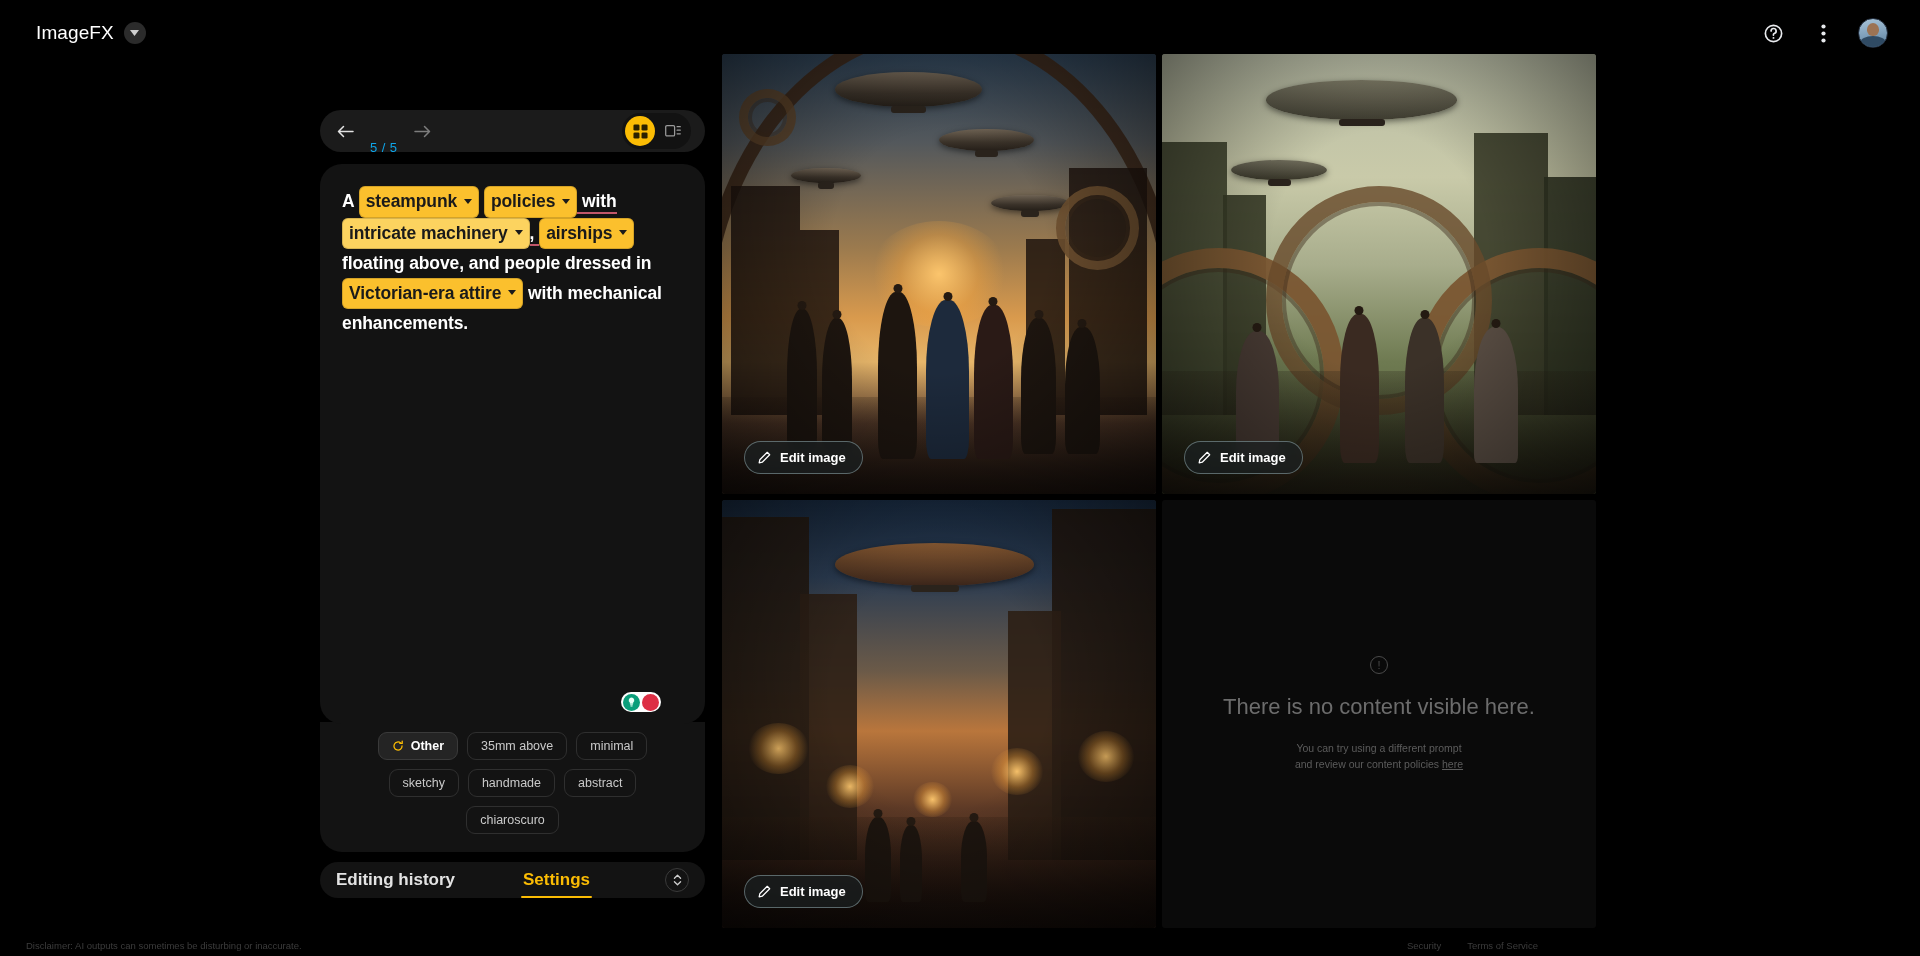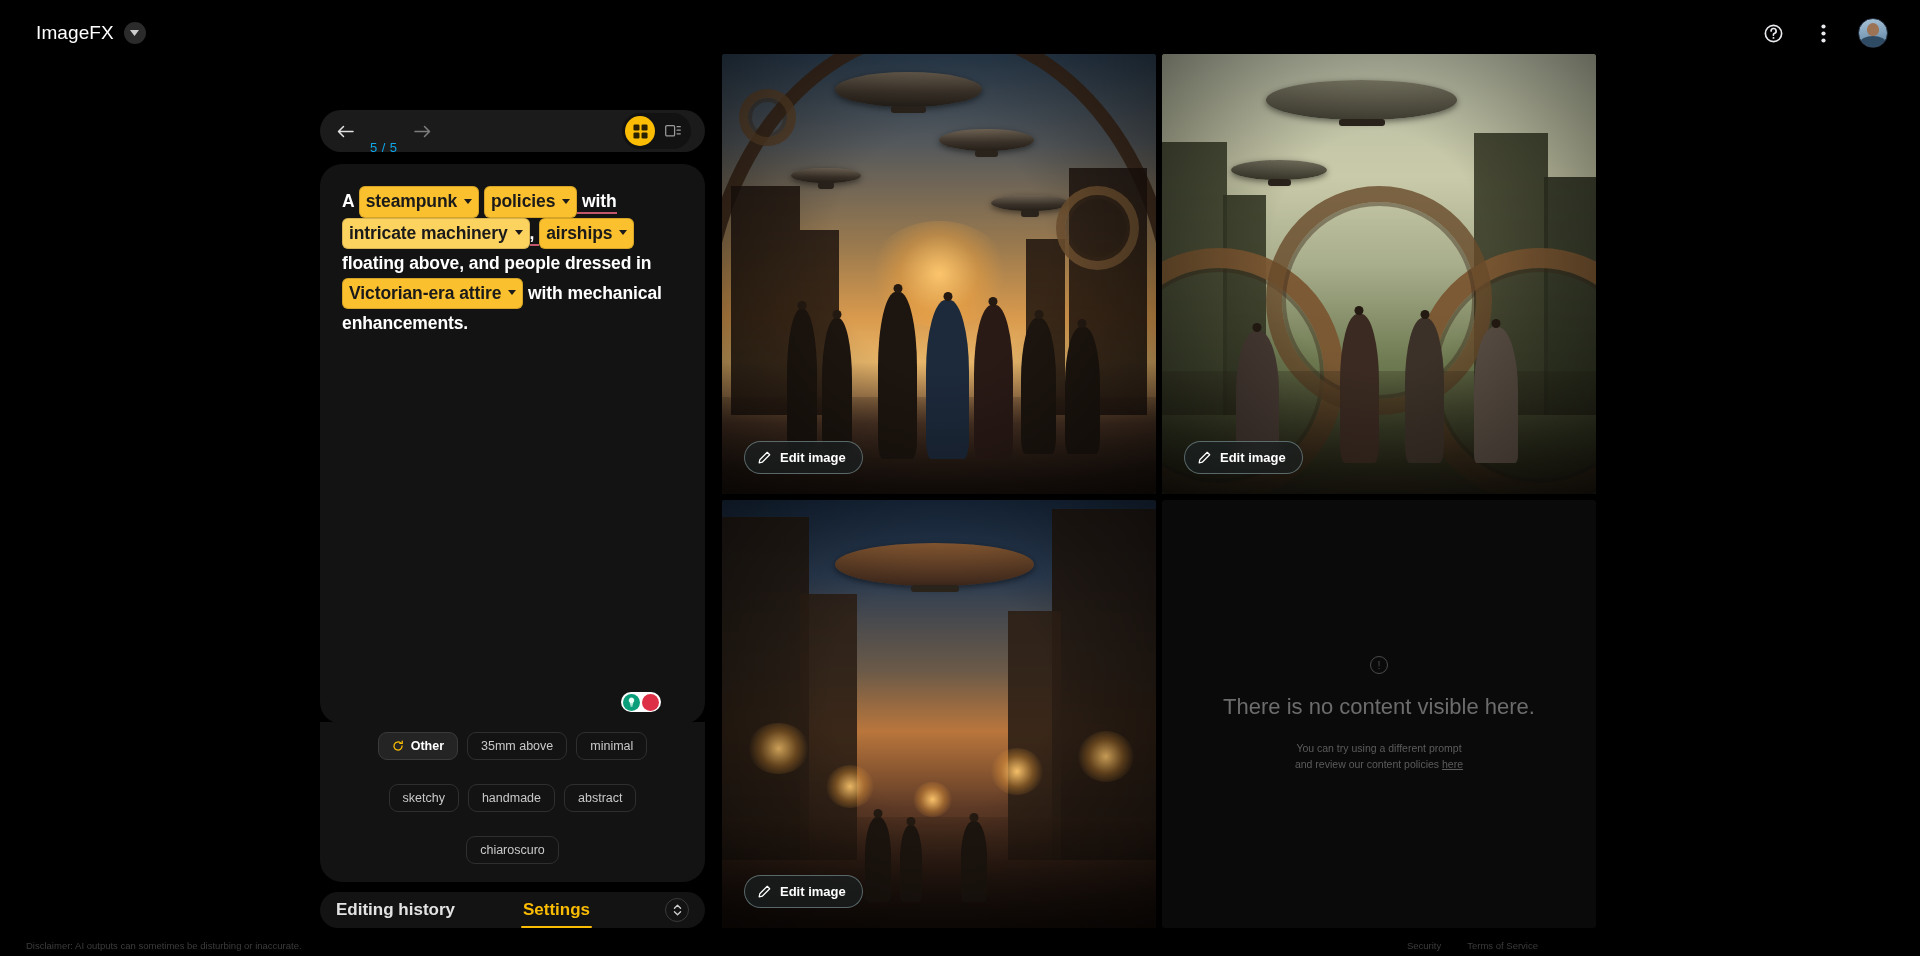--- a/index.html
+++ b/index.html
@@ -116,21 +116,21 @@
   .create-btn{
     margin-left:auto; height:35px; padding:0 20px; border-radius:19px;
     background:#fbc02d; color:#1a1a1a; font-size:13.5px; font-weight:700;
     display:flex; align-items:center; gap:8px; cursor:pointer; border:none;
     font-family:"Liberation Sans", sans-serif;
   }
 
   .chips-card{
     margin-top:-2px; width:385px; background:#131313;
     border-radius:0 0 22px 22px; padding:10px 22px 18px 22px;
-    display:flex; flex-wrap:wrap; justify-content:center; gap:24px 9px;
+    display:flex; flex-wrap:wrap; justify-content:center; gap:9px 9px;
   }
   .style-chip{
     height:28px; padding:0 13px; border-radius:9px;
     border:1px solid #2f2f2f; background:transparent;
     display:flex; align-items:center; gap:7px; cursor:pointer;
     font-size:12.5px; color:#c9c9c9;
     font-family:"Liberation Sans", sans-serif;
   }
   .style-chip.sel{ background:#242424; border-color:#3a3a3a; color:#fff; font-weight:700; }
 

